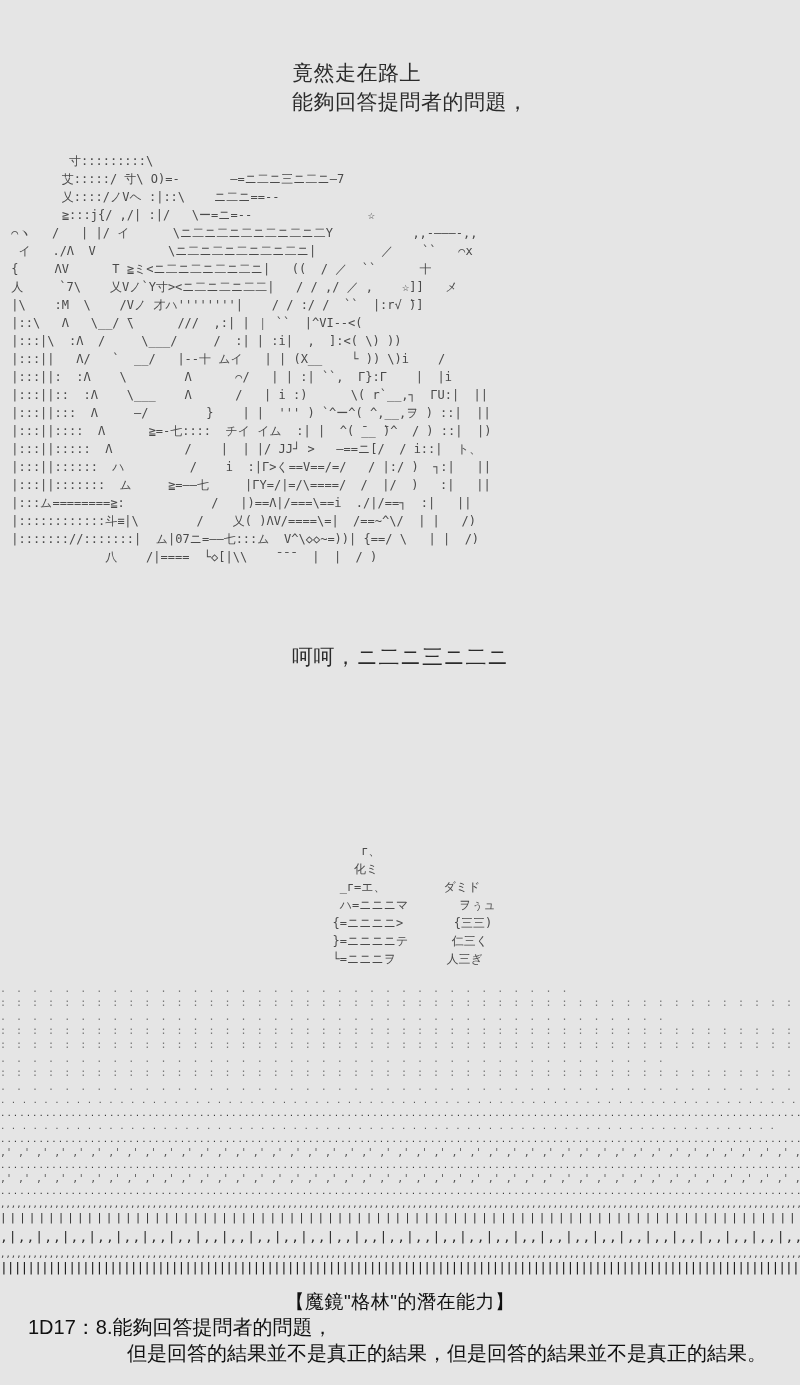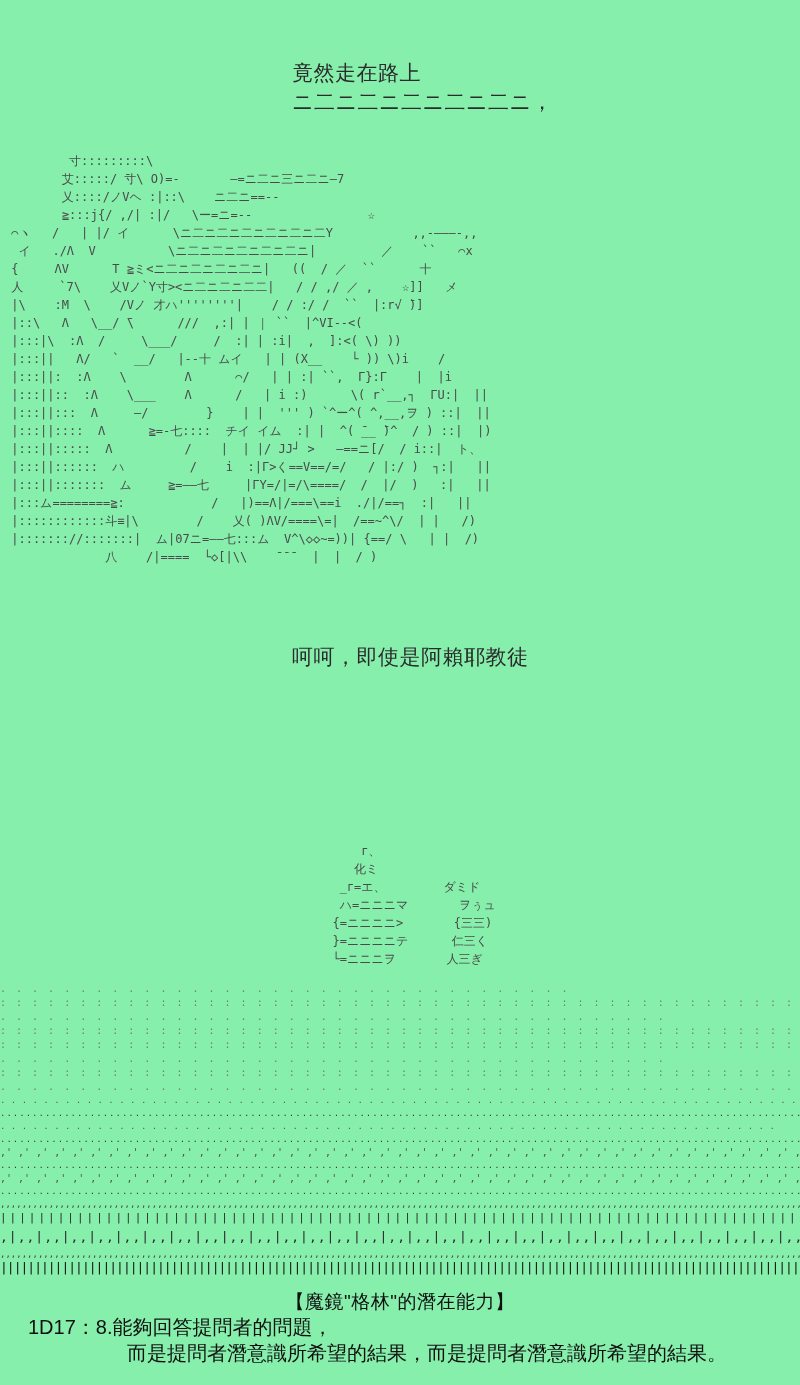--- a/index.html
+++ b/index.html
@@ -1,18 +1,18 @@
 <!DOCTYPE html>
 <html><head>
 <meta charset="utf-8">
 <style>
   html,body{margin:0;padding:0;background:#ffffff;}
   .page{
     position:relative;width:800px;height:1385px;margin:0 auto;
-    background:#86efac;overflow:hidden;
+    background:#e5e5e5;overflow:hidden;
     font-family:"Liberation Sans",sans-serif;color:#222;
   }
   .dialogue{
     position:absolute;font-size:21px;line-height:29px;color:#2b2b2b;
     letter-spacing:.5px;white-space:nowrap;
   }
   #dlg-top{left:292px;top:58px;}
   #dlg-mid{left:292px;top:642px;}
   .tline{white-space:nowrap;}
   .aa{
@@ -38,21 +38,21 @@
   .caption-1{position:absolute;left:28px;top:1314px;font-size:20px;color:#101010;white-space:nowrap;}
   .caption-2{position:absolute;left:127px;top:1340px;font-size:20px;color:#101010;white-space:nowrap;}
 </style>
 </head>
 <body>
 
 <div class="page">
 
   <div id="dlg-top" class="dialogue">
       <div class="tline">竟然走在路上</div>
-      <div class="tline">ニ二ニ二ニ二ニ二ニ二ニ，</div>
+      <div class="tline">能夠回答提問者的問題，</div>
     </div>
 
   <pre id="aa-main" class="aa">         寸:::::::::\
         艾:::::/ ̄寸\ O)=‐       ―=ニ二ニ三ニ二ニ―7
         乂::::/ノVヘ :|::\    ニ二ニ==‐‐
         ≧:::j{/ ,/| :|/   \ー=ニ=‐‐                ☆
  ⌒ヽ   /   | |/ イ      \ニ二ニ二ニ二ニ二ニ二ニ二Y           ,,‐―――‐,,
   イ   ./Λ  V          \ニ二ニ二ニ二ニ二ニ二ニ|         ／    ``   ⌒x
  {     ΛV      ̄T ≧ミ&lt;ニ二ニ二ニ二ニ二ニ|   ((  / ／  ``      十
  人     `7\    乂Vノ`Y寸&gt;&lt;ニ二ニ二ニ二二|   / / ,/ ／ ,    ☆]]   メ
@@ -67,21 +67,21 @@
  |:::||:::::  Λ          /    |  | |/ JJ┘ &gt;   ―==ニ[/  / i::|  ト、
  |:::||::::::  ハ         /    i  :|Γ&gt;く==V==/=/   / |:/ )  ┐:|   ||
  |:::||:::::::  ム     ≧=――七     |ΓY=/|=/\====/  /  |/  )   :|   ||
  |:::ム========≧:            /   |)==Λ|/===\==i  ./|/==┐  :|   ||
  |::::::::::::斗≡|\        /    乂( )ΛV/====\=|  /==~^\/  | |   /)
  |::::::://:::::::|  ム|07ニ=――七:::ム  V^\◇◇~=))| {==/ \   | |  /)
               八    /|====  └◇[|\\    ̄ ̄ ̄   |  |  / )
 </pre>
 
   <div id="dlg-mid" class="dialogue">
-      <div class="tline">呵呵，即使是阿賴耶教徒</div>
+      <div class="tline">呵呵，ニ二ニ三ニ二ニ</div>
     </div>
 
   <pre id="aa-small" class="aa">      г、
      化ミ
    _г=エ、        ダミド
    ハ=ニニニマ       ヲぅュ
   {=ニニニニ&gt;       {三三)
   }=ニニニニテ      仁三く
   └=ニニニヲ       人三ぎ</pre>
 
@@ -106,15 +106,15 @@
       <div class="trow trow-bars">||||||||||||||||||||||||||||||||||||||||||||||||||||||||||||||||||||||||||||||||||||||||||||||||||||||||||||||||||||||||||||||||||</div>
       <div class="trow trow-tall-bars">,|,,|,,|,,|,,|,,|,,|,,|,,|,,|,,|,,|,,|,,|,,|,,|,,|,,|,,|,,|,,|,,|,,|,,|,,|,,|,,|,,|,,|,,|,,|,,|,,|,,|,,|,,|,,|,,|,,|,,|,,|,,|,,|,,|,,|,,|,,|,,|,,|,,|,,|,,|,,|,,|,,|,,|,</div>
       <div class="trow trow-dense-commas">,,,,,,,,,,,,,,,,,,,,,,,,,,,,,,,,,,,,,,,,,,,,,,,,,,,,,,,,,,,,,,,,,,,,,,,,,,,,,,,,,,,,,,,,,,,,,,,,,,,,,,,,,,,,,,,,,,,,,,,,,,,,,,,,,,,,,,,,,,,,,,,,,,,,,,,,,,,,,,,,,,,,,,,,,,,,,,,,,,,,,,,,,,,,,,,,,,,,,,,,,,,,,,,,,,,,,,,,,,,,,,,,,,,,,,,,,,,,,,,,,,,,,,,,,,,,,,,,,,,,,,,,,,,,,,,,,,,,,,,,</div>
       <div class="trow trow-dense-bars">||||||||||||||||||||||||||||||||||||||||||||||||||||||||||||||||||||||||||||||||||||||||||||||||||||||||||||||||||||||||||||||||||||||||||||||||||||||||||||||||||||||||||||||||||||||||||||||||||||||||||||||||||||||||||||||||||||||||||||||||||||||||||||||||||||||||||||||||||||||||||||||||||||||||||||||||||||||||||||||||||||||||||||||||||||||||||||||||||||||||||||||||||||||||||||||||||||||||||||||||</div>
     </div>
 
   <div class="caption-title">【魔鏡"格林"的潛在能力】</div>
 
   <div class="caption-1">1D17：8.能夠回答提問者的問題，</div>
 
-  <div class="caption-2">而是提問者潛意識所希望的結果，而是提問者潛意識所希望的結果。</div>
+  <div class="caption-2">但是回答的結果並不是真正的結果，但是回答的結果並不是真正的結果。</div>
 
 </div>
 
 </body></html>

